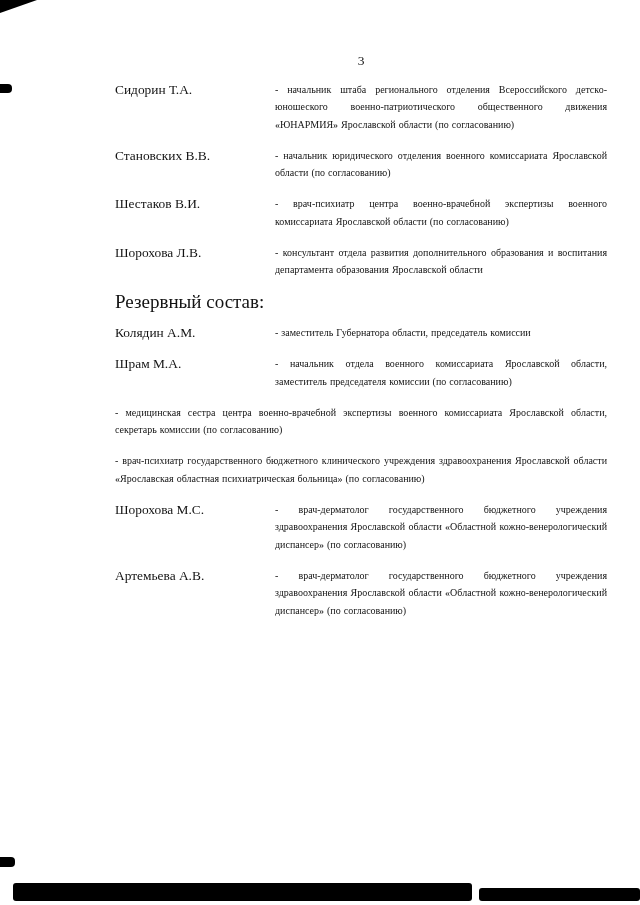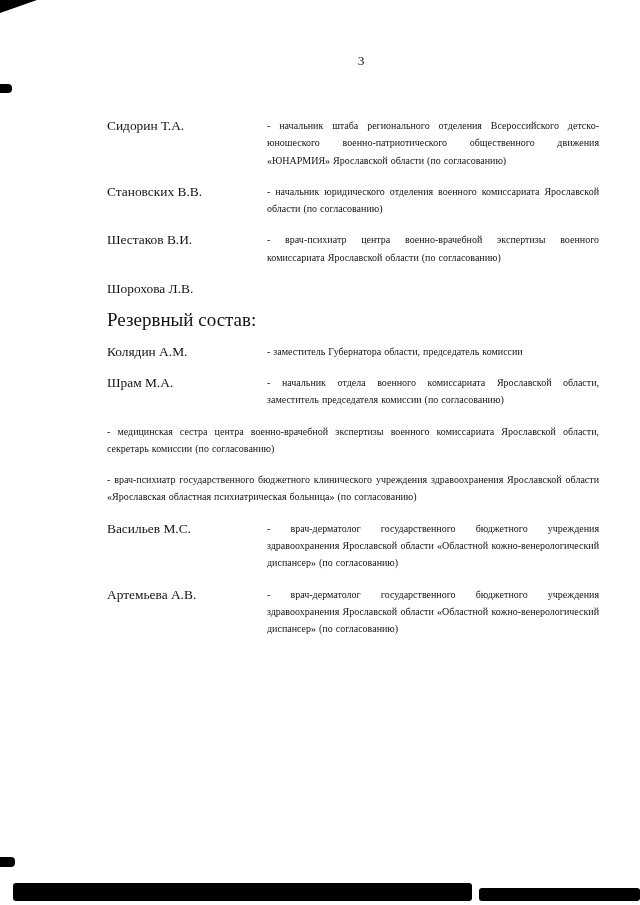--- a/index.html
+++ b/index.html
@@ -20,24 +20,23 @@
     position: absolute;
     top: 52px;
     left: 115px;
     width: 492px;
     text-align: center;
     font-size: 13.5px;
     line-height: 17px;
   }
   .content {
     position: absolute;
-    left: 107px;
+    left: 115px;
     top: 81px;
     width: 492px;
-    margin-top: 36px;
   }
   .entry {
     display: flex;
     margin-bottom: 14px;
   }
   .entry-name {
     flex: 0 0 160px;
     width: 160px;
     font-size: 13.4px;
     line-height: 17.3px;
@@ -106,20 +105,21 @@
     <div class="entry-role">- начальник юридического отделения военного комиссариата Ярославской области (по согласованию)</div>
   </div>
 
   <div class="entry">
     <div class="entry-name">Шестаков В.И.</div>
     <div class="entry-role">- врач-психиатр центра военно-врачебной экспертизы военного комиссариата Ярославской области (по согласованию)</div>
   </div>
 
   <div class="entry">
     <div class="entry-name">Шорохова Л.В.</div>
+    <div class="entry-role">- консультант отдела развития дополнительного образования и воспитания департамента образования Ярославской области</div>
   </div>
 </div>
 
     <div class="section-heading">Резервный состав:</div>
 
     <div id="reserve-entries">
   <div class="entry">
     <div class="entry-name">Колядин А.М.</div>
     <div class="entry-role">- заместитель Губернатора области, председатель комиссии</div>
   </div>
@@ -131,21 +131,21 @@
 
   <div class="entry">
     <div class="entry-role">- медицинская сестра центра военно-врачебной экспертизы военного комиссариата Ярославской области, секретарь комиссии (по согласованию)</div>
   </div>
 
   <div class="entry">
     <div class="entry-role">- врач-психиатр государственного бюджетного клинического учреждения здравоохранения Ярославской области «Ярославская областная психиатрическая больница» (по согласованию)</div>
   </div>
 
   <div class="entry">
-    <div class="entry-name">Васильев М.С.</div>
+    <div class="entry-name">Шорохова М.С.</div>
     <div class="entry-role">- врач-дерматолог государственного бюджетного учреждения здравоохранения Ярославской области «Областной кожно-венерологический диспансер» (по согласованию)</div>
   </div>
 
   <div class="entry">
     <div class="entry-name">Артемьева А.В.</div>
     <div class="entry-role">- врач-дерматолог государственного бюджетного учреждения здравоохранения Ярославской области «Областной кожно-венерологический диспансер» (по согласованию)</div>
   </div>
 </div>
   </div>
 

